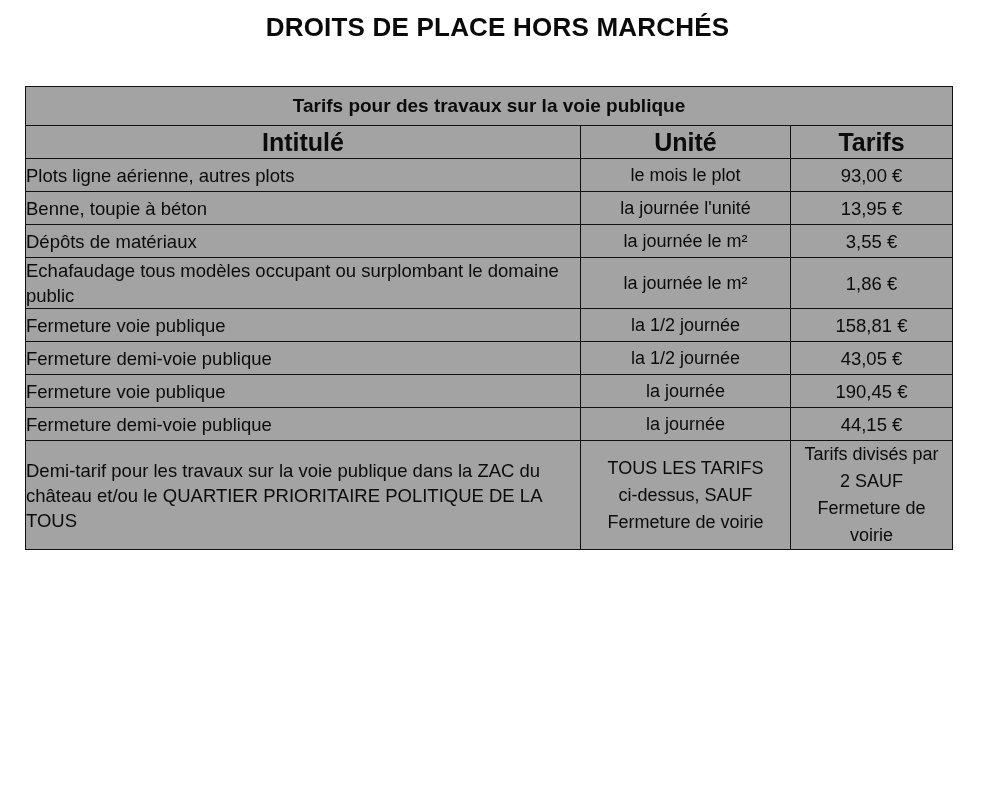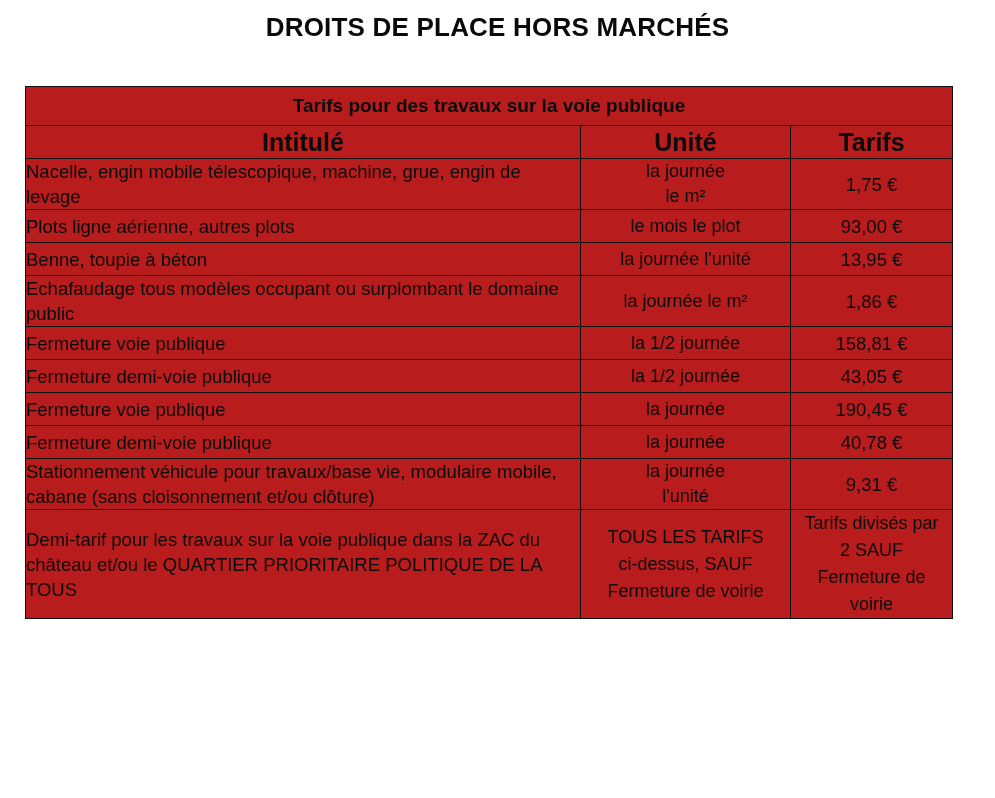--- a/index.html
+++ b/index.html
@@ -33,21 +33,21 @@
   .table-wrap {
     position: absolute;
     left: 25px;
     top: 76px;
     width: 927px;
   }
   table.tariffs {
     width: 927px;
     border-collapse: collapse;
     table-layout: fixed;
-    background: #b91c1c;
+    background: #a3a3a3;
   }
   table.tariffs td,
   table.tariffs th {
     border: 1.6px solid #111111;
     padding: 0;
     vertical-align: middle;
     color: #0b0b0b;
   }
   col.c-intitule { width: 555px; }
   col.c-unite    { width: 210px; }
@@ -119,40 +119,39 @@
           <th class="banner-cell" colspan="3">Tarifs pour des travaux sur la voie publique</th>
         </tr>
         <tr>
           <th class="head-cell">Intitulé</th>
           <th class="head-cell">Unité</th>
           <th class="head-cell">Tarifs</th>
         </tr>
       </thead>
       <tbody>
 
-        <tr class="r-tall">
-          <td class="cell-intitule">Nacelle, engin mobile télescopique, machine, grue, engin de levage</td>
-          <td class="cell-unite nowrapish">la journée
-le m²</td>
-          <td class="cell-tarif">1,75 €</td>
-        </tr>
 
 
         <tr class="r-short">
           <td class="cell-intitule">Plots ligne aérienne, autres plots</td>
           <td class="cell-unite nowrapish">le mois le plot</td>
           <td class="cell-tarif">93,00 €</td>
         </tr>
 
         <tr class="r-short">
           <td class="cell-intitule">Benne, toupie à béton</td>
           <td class="cell-unite nowrapish">la journée l'unité</td>
           <td class="cell-tarif">13,95 €</td>
         </tr>
 
+        <tr class="r-short">
+          <td class="cell-intitule">Dépôts de matériaux</td>
+          <td class="cell-unite nowrapish">la journée le m²</td>
+          <td class="cell-tarif">3,55 €</td>
+        </tr>
 
         <tr class="r-tall">
           <td class="cell-intitule">Echafaudage tous modèles occupant ou surplombant le domaine public</td>
           <td class="cell-unite nowrapish">la journée le m²</td>
           <td class="cell-tarif">1,86 €</td>
         </tr>
 
         <tr class="r-short">
           <td class="cell-intitule">Fermeture voie publique</td>
           <td class="cell-unite nowrapish">la 1/2 journée</td>
@@ -167,29 +166,23 @@
 
         <tr class="r-short">
           <td class="cell-intitule">Fermeture voie publique</td>
           <td class="cell-unite nowrapish">la journée</td>
           <td class="cell-tarif">190,45 €</td>
         </tr>
 
         <tr class="r-short">
           <td class="cell-intitule">Fermeture demi-voie publique</td>
           <td class="cell-unite nowrapish">la journée</td>
-          <td class="cell-tarif">40,78 €</td>
+          <td class="cell-tarif">44,15 €</td>
         </tr>
 
-        <tr class="r-tall">
-          <td class="cell-intitule">Stationnement véhicule pour travaux/base vie, modulaire mobile, cabane (sans cloisonnement et/ou clôture)</td>
-          <td class="cell-unite nowrapish">la journée
-l'unité</td>
-          <td class="cell-tarif">9,31 €</td>
-        </tr>
 
         <tr class="r-last">
           <td class="cell-intitule">Demi-tarif pour les travaux sur la voie publique dans la ZAC du château et/ou le QUARTIER PRIORITAIRE POLITIQUE DE LA TOUS</td>
           <td class="cell-unite nowrapish">TOUS LES TARIFS
 ci-dessus, SAUF
 Fermeture de voirie</td>
           <td class="cell-tarif nowrapish">Tarifs divisés par
 2 SAUF
 Fermeture de
 voirie</td>

